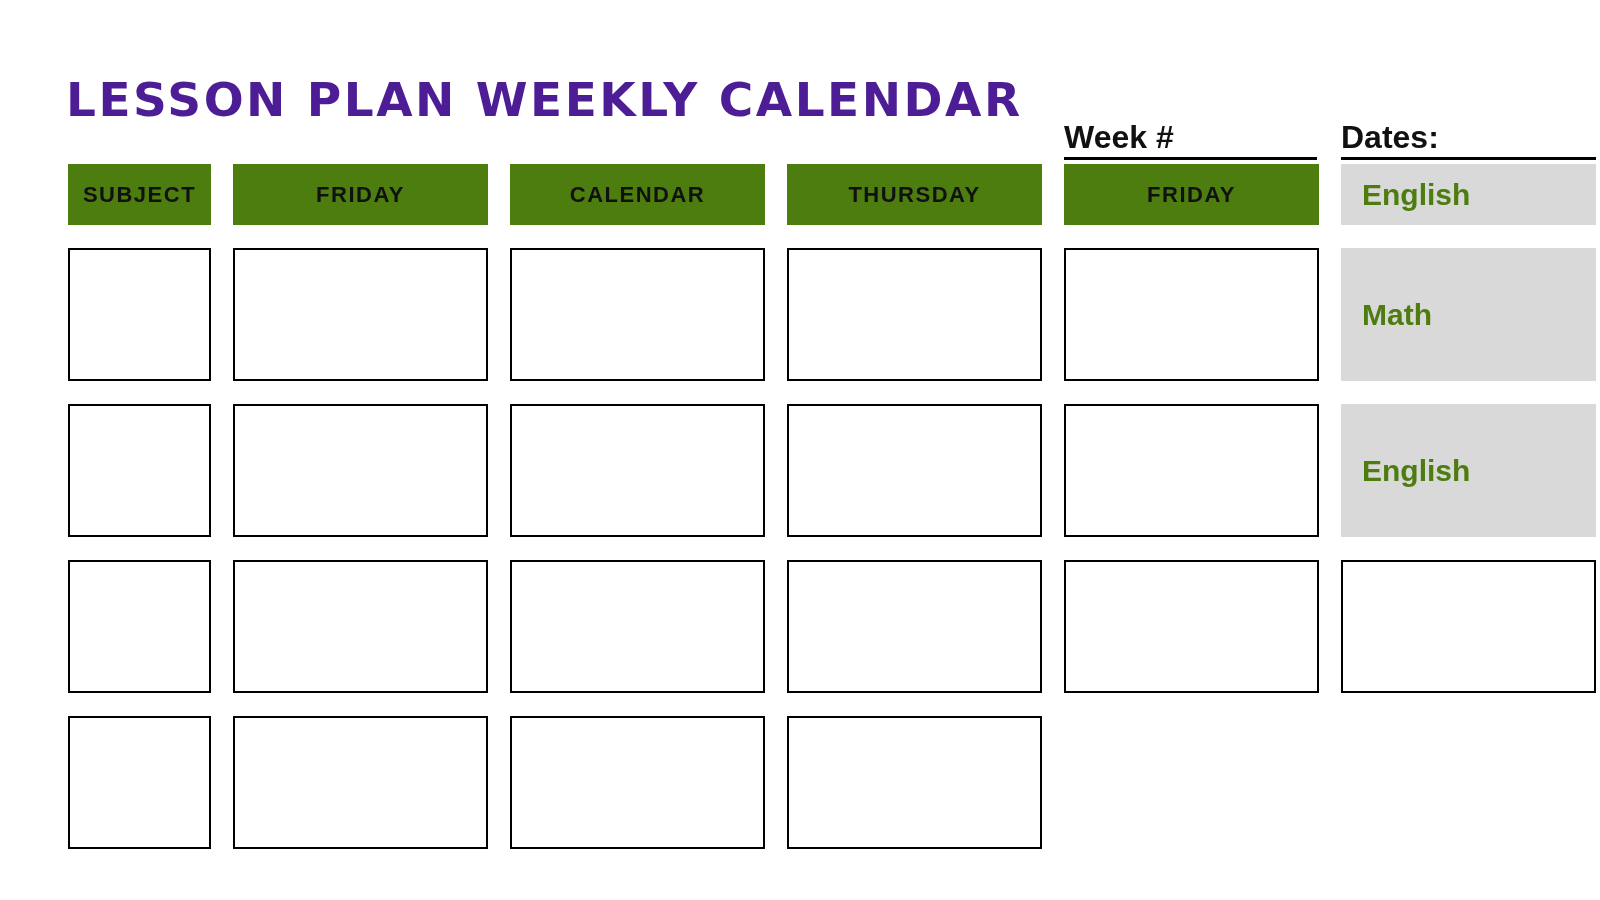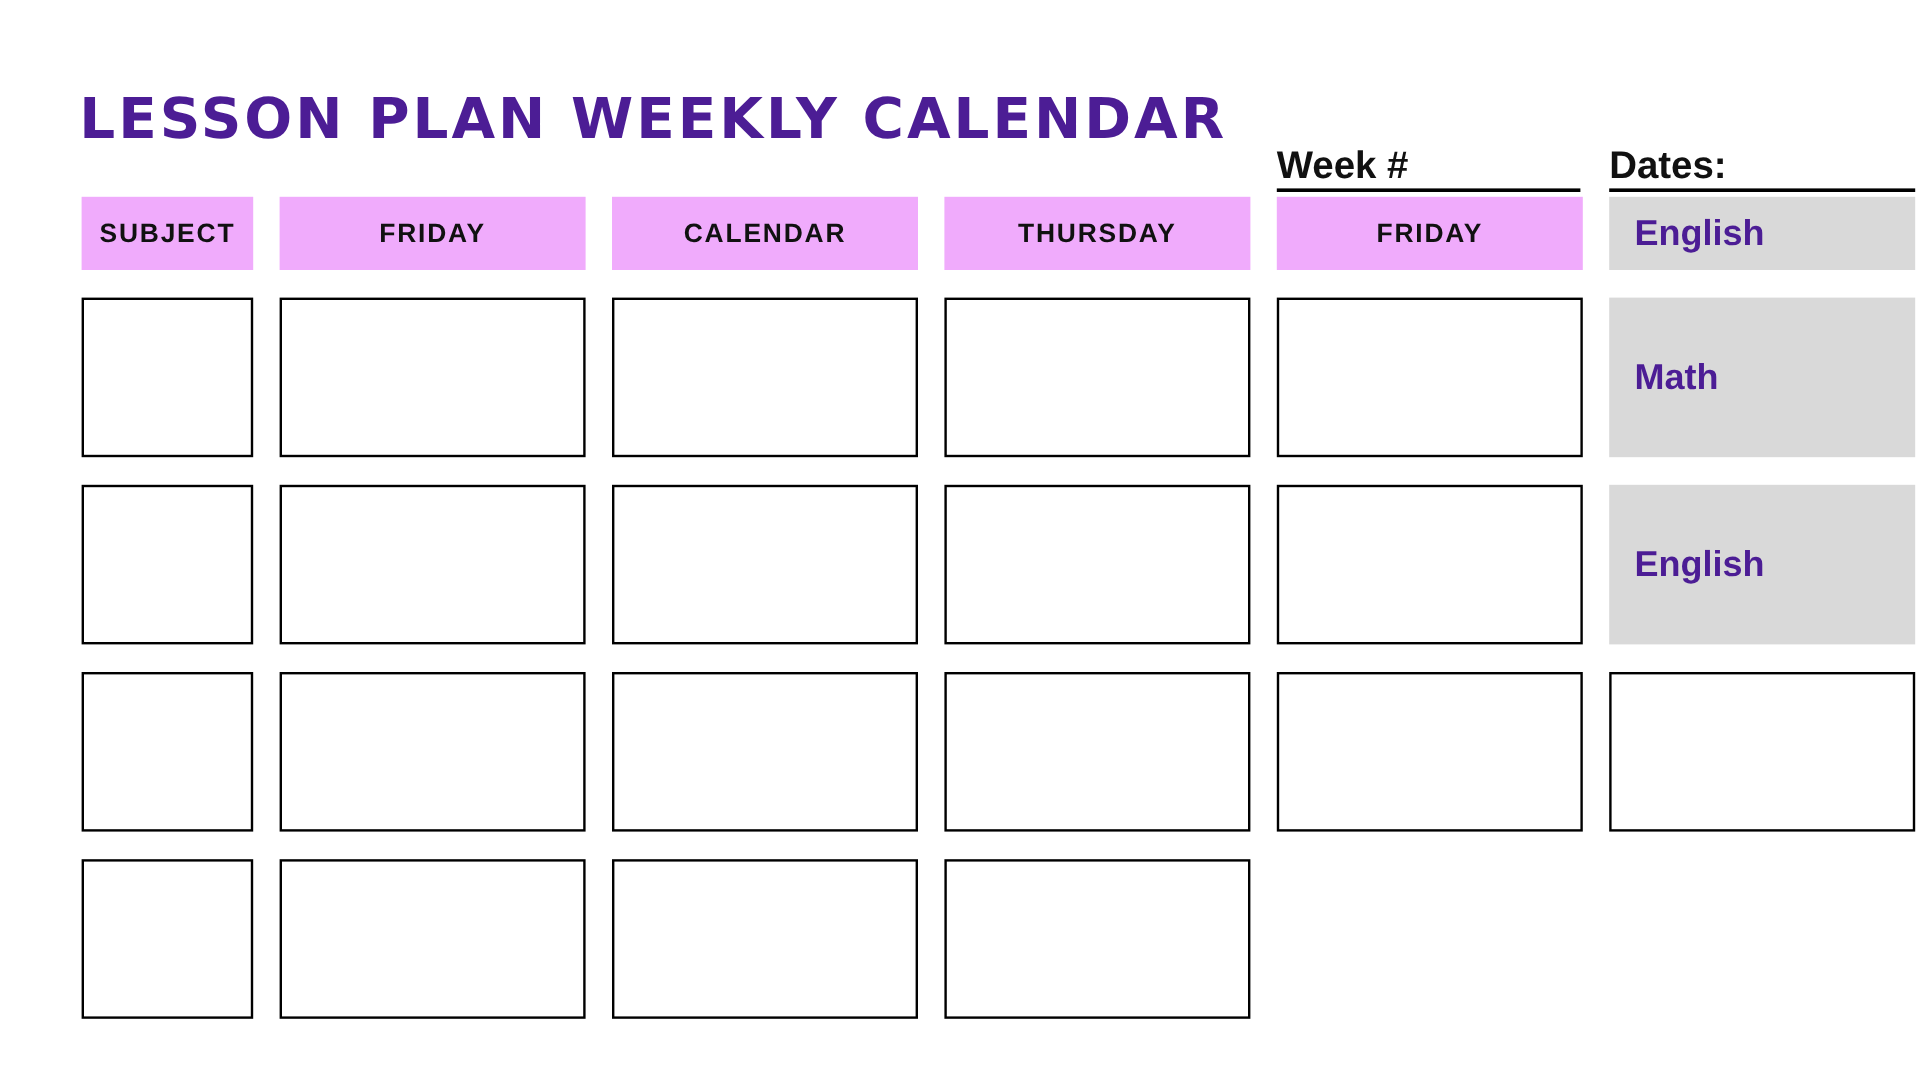--- a/index.html
+++ b/index.html
@@ -44,39 +44,39 @@
     position: absolute;
     left: 68px;
     top: 164px;
     display: grid;
     grid-template-columns: 143px repeat(5, 255px);
     grid-template-rows: 61px repeat(4, 133px);
     column-gap: 22px;
     row-gap: 23px;
   }
   .col-header {
-    background: #f0abfc;
+    background: #4d7c0f;
     display: flex;
     align-items: center;
     justify-content: center;
     font-weight: bold;
     font-size: 22px;
     letter-spacing: 1.5px;
     color: #111111;
   }
   .row-label {
     background: #d9d9d9;
     display: flex;
     align-items: center;
     padding-left: 21px;
     padding-right: 8px;
     font-size: 30px;
     font-weight: 600;
     line-height: 1.25;
-    color: #4c1d95;
+    color: #4d7c0f;
   }
   .lesson-cell {
     background: #ffffff;
     border: 2px solid #000000;
     font-size: 18px;
     padding: 8px;
   }
 </style>
 </head>
 <body>

